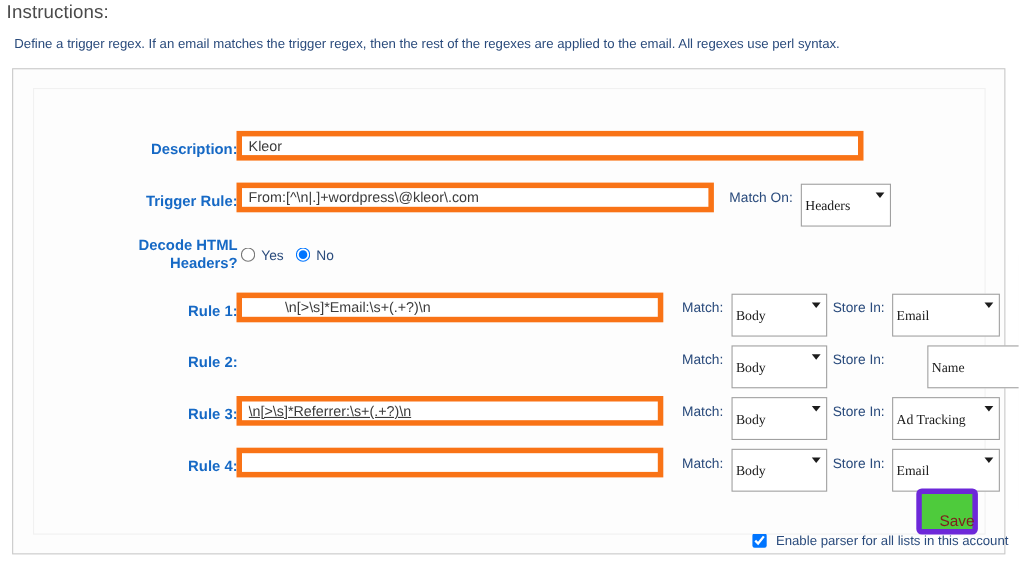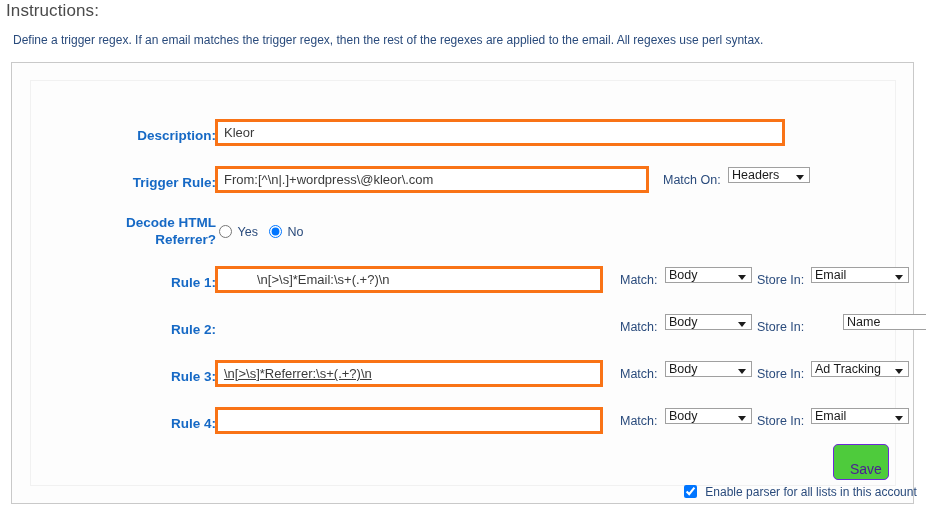--- a/index.html
+++ b/index.html
@@ -63,21 +63,21 @@
     text-align: right;
     font-weight: bold;
     color: #1669c5;
     font-size: 13.5px;
     line-height: 15px;
   }
 
   .text-input {
     position: absolute;
     box-sizing: border-box;
-    border: 3px solid #f97316;
+    border: 5px solid #f97316;
     background: #ffffff;
     font-family: "Liberation Sans", sans-serif;
     font-size: 13px;
     color: #3b3b3b;
     padding: 0 6px;
     height: 27px;
     line-height: 25px;
     outline: none;
   }
 
@@ -104,21 +104,22 @@
   }
   .select-wrap {
     position: absolute;
     height: 21px;
   }
   .select-wrap select {
     position: absolute;
     left: 0;
     top: 0;
     width: 100%;
-    height: 16px;
+    height: 39px;
+    font-family: Liberation Serif, serif;
   }
   .select-arrow {
     position: absolute;
     right: 6px;
     top: 8px;
     width: 0;
     height: 0;
     border-left: 4px solid transparent;
     border-right: 4px solid transparent;
     border-top: 5px solid #1c1c1c;
@@ -140,23 +141,23 @@
   .radio-item span { vertical-align: middle; padding-left: 2px; }
 
   
   #save-button {
     position: absolute;
     left: 833px;
     top: 444px;
     width: 56px;
     height: 36px;
     background: #4ecb3c;
-    border: 1px solid #6d28d9;
+    border: 5px solid #6d28d9;
     border-radius: 5px;
-    color: #4c1d95;
+    color: #7f1d1d;
     font-family: "Liberation Sans", sans-serif;
     font-size: 14px;
     cursor: pointer;
     padding: 16px;
     box-sizing: border-box;
   }
 
   
   #enable-parser-row {
     position: absolute;
@@ -191,21 +192,21 @@
     <div class="inline-label" style="left:632px; top:91px;">Match On:</div>
     <div class="select-wrap" style="left:697px; top:86px; width:82px;">
       <select class="dropdown">
         <option>Headers</option>
       </select>
       <span class="select-arrow"></span>
     </div>
 
     <div class="field-label" style="left:60px; top:133px; width:125px; line-height:17px;">
       <span>Decode HTML</span><br>
-      <span>Referrer?</span>
+      <span>Headers?</span>
     </div>
     <label class="radio-item" style="left:188px; top:143px;">
       <input type="radio" name="decode_html" value="yes" style="">
       <span>Yes</span>
     </label>
     <label class="radio-item" style="left:238px; top:143px;">
       <input type="radio" name="decode_html" value="no" checked="" style="">
       <span>No</span>
     </label>
 

